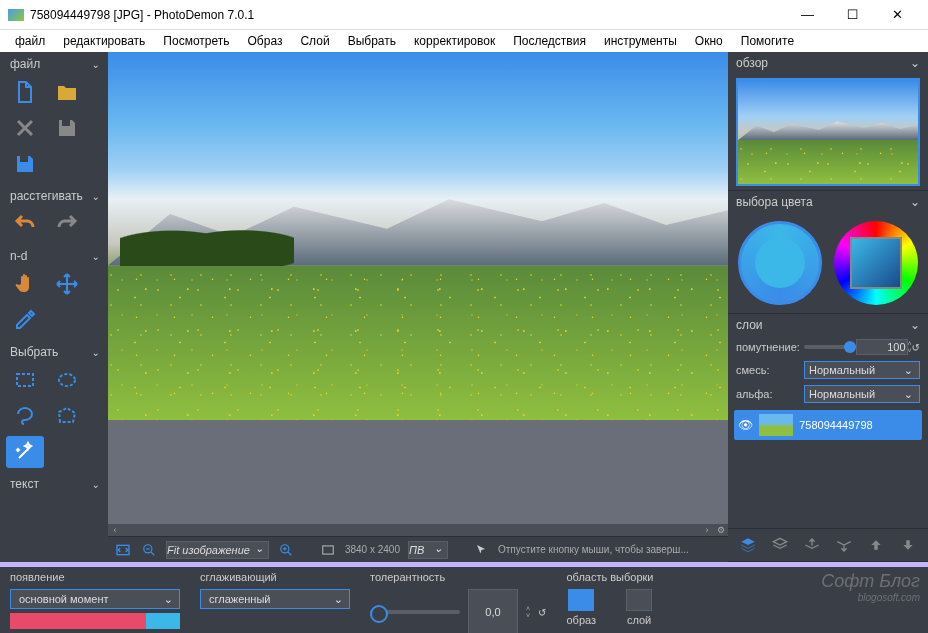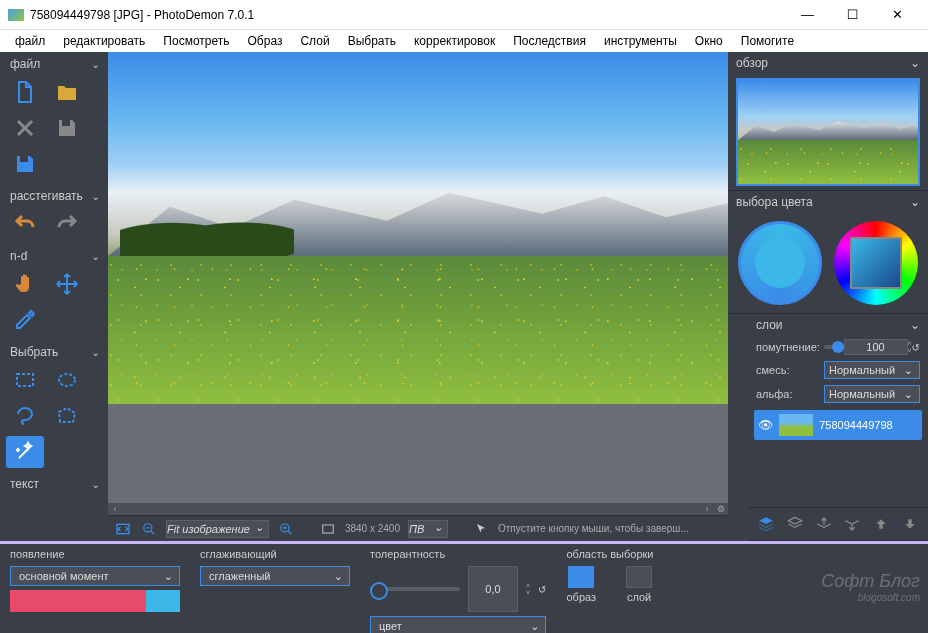--- a/index.html
+++ b/index.html
@@ -56,39 +56,39 @@
 .rp-thumb .mountains { bottom: 42%; }
 .rp-thumb .flowers { height: 42%; }
 
 .rp-colors { display: flex; justify-content: space-around; padding: 8px 4px; }
 .color-wheel { width: 84px; height: 84px; border-radius: 50%; position: relative; }
 .cw1 { background: conic-gradient(#3bb8e8, #3a8ce8, #3bb8e8); border: 3px solid #3a8ce8; }
 .cw1::after { content: ''; position: absolute; inset: 14px; border-radius: 50%; background: #3bb8e8; }
 .cw2 { background: conic-gradient(red, yellow, lime, cyan, blue, magenta, red); }
 .cw2::after { content: ''; position: absolute; inset: 16px; background: linear-gradient(135deg, #3bb8e8, #1a4a8a); border: 2px solid #888; }
 
-.rp-layers { flex: 1; display: flex; flex-direction: column; margin-left: 20px; }
+.rp-layers { flex: 1; display: flex; flex-direction: column; }
 .rp-row { display: flex; align-items: center; padding: 3px 8px; }
 .rp-label { width: 68px; font-size: 11px; color: #ccc; }
 .rp-slider { flex: 1; height: 4px; background: #5a5e66; position: relative; border-radius: 2px; }
 .rp-slider::after { content: ''; position: absolute; right: 0; top: -4px; width: 12px; height: 12px; background: #3a8ce8; border-radius: 50%; }
-.rp-input { width: 64px; background: #4a4e56; border: 1px solid #5a5e66; color: #ddd; font-size: 11px; text-align: center; padding: 1px; }
+.rp-input { width: 52px; background: #4a4e56; border: 1px solid #5a5e66; color: #ddd; font-size: 11px; text-align: right; padding: 1px; }
 .rp-spin { display: flex; flex-direction: column; font-size: 7px; line-height: 7px; color: #aaa; }
 .rp-select { flex: 1; background: #4a4e56; border: 1px solid #3a8ce8; color: #ddd; font-size: 11px; padding: 2px 4px; position: relative; }
 .rp-select::after { content: '⌄'; position: absolute; right: 6px; }
 .rp-layerlist { flex: 1; padding: 4px 6px; }
 .rp-layer { background: #3a8ce8; display: flex; align-items: center; padding: 4px; gap: 6px; border-radius: 2px; }
 .rp-layer .eye { font-size: 12px; color: #fff; }
 .rp-layer .lthumb { width: 34px; height: 22px; background: linear-gradient(to bottom, #6ab8f0 40%, #8fbf3f 60%); }
 .rp-layer .lname { color: #fff; font-size: 11px; }
 .rp-layerbtns { display: flex; justify-content: space-around; padding: 6px 4px; border-top: 1px solid #2a2e36; }
 .rp-lbtn { width: 24px; height: 20px; display: flex; align-items: center; justify-content: center; }
 
 
-.toolopts { height: 92px; background: #3a3e46; border-top: 3px solid #c4b5fd; display: flex; padding: 4px 10px; gap: 20px; font-size: 11px; color: #ccc; }
+.toolopts { height: 71px; background: #3a3e46; border-top: 5px solid #c4b5fd; display: flex; padding: 4px 10px; gap: 20px; font-size: 11px; color: #ccc; }
 .to-grp { display: flex; flex-direction: column; gap: 4px; }
 .to-grp > label { font-size: 11px; color: #ccc; margin-bottom: 2px; }
 .to-sel { background: #4a4e56; border: 1px solid #3a8ce8; color: #ddd; padding: 3px 22px 3px 8px; font-size: 11px; min-width: 150px; position: relative; }
 .to-sel::after { content: '⌄'; position: absolute; right: 6px; }
 .to-swatch { width: 170px; height: 22px; display: flex; }
 .to-swatch .c1 { flex: 4; background: #e84a6a; }
 .to-swatch .c2 { flex: 1; background: #3bb8e8; }
 .to-tabs { display: flex; }
 .to-tab { padding: 14px 18px; font-size: 11px; color: #ddd; }
 .to-tab.active { background: #3a8ce8; }

